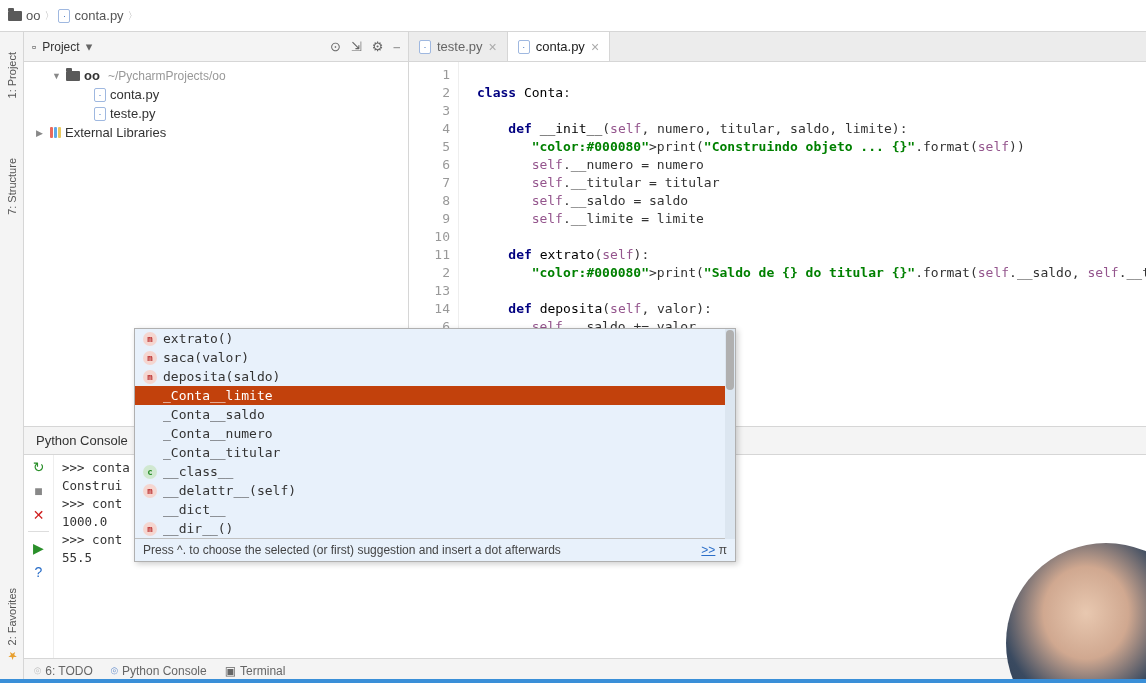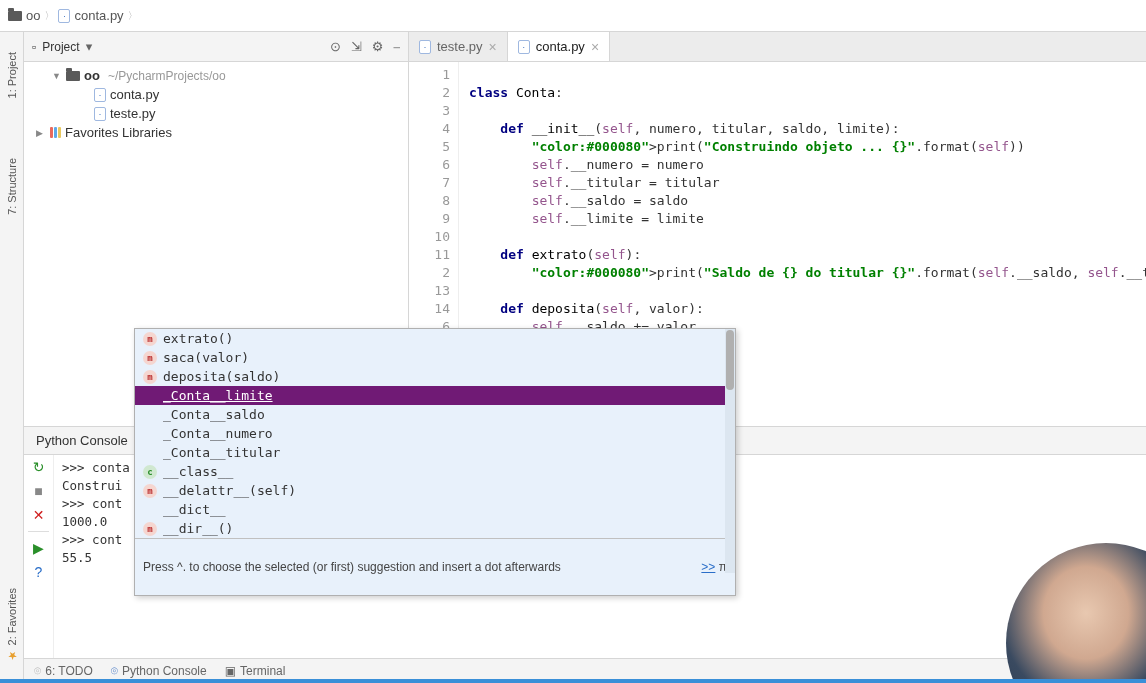--- a/index.html
+++ b/index.html
@@ -33,45 +33,45 @@
 .lib-bar { width: 3px; height: 11px; border-radius: 1px; }
 
 .editor-panel { flex: 1; background: #fff; display: flex; flex-direction: column; min-width: 0; }
 .editor-tabs { height: 30px; border-bottom: 1px solid #d6d6d6; background: #ececec; display: flex; align-items: stretch; }
 .editor-tab { display: flex; align-items: center; gap: 6px; padding: 0 10px; border-right: 1px solid #d6d6d6; cursor: pointer; font-size: 13px; color: #666; }
 .editor-tab.active { background: #fff; color: #222; }
 .tab-close { color: #aaa; font-size: 14px; }
 .editor-body { display: flex; flex: 1; font-family: Menlo, Consolas, monospace; font-size: 13px; overflow: hidden; }
 .gutter { width: 50px; text-align: right; color: #999; padding: 4px 8px 4px 0; background: #fff; border-right: 1px solid #eee; line-height: 18px; }
 .code { flex: 1; padding: 4px 0 4px 10px; white-space: pre; line-height: 18px; overflow: hidden; }
-.kw { color: #000080; font-weight: bold; }
+.kw { color: #000080; font-weight: bold; margin-left: 8px; }
 .st { color: #008000; font-weight: bold; }
 .slf { color: #94558d; }
 .cls { color: #000; }
 .console-panel { height: 232px; border-top: 1px solid #d6d6d6; background: #fff; display: flex; flex-direction: column; position: relative;}
 .console-tab { height: 28px; border-bottom: 1px solid #d6d6d6; background: #f4f4f4; display: flex; align-items: center; padding: 0 12px; font-size: 13px; }
 .console-body { flex: 1; display: flex; }
 .console-tools { width: 30px; border-right: 1px solid #eee; display: flex; flex-direction: column; align-items: center; padding-top: 4px; gap: 8px; }
 .ctool { font-size: 14px; cursor: pointer; }
 .console-out { flex: 1; font-family: Menlo, Consolas, monospace; font-size: 12.5px; padding: 4px 8px; line-height: 18px; }
 .prompt { color: #555; }
 .cursor-blink { display: inline-block; width: 1px; height: 14px; background: #000; vertical-align: middle; animation: blink 1s step-end infinite; }
 @keyframes blink { 50% { opacity: 0; } }
 
 .bottom-strip { height: 24px; border-top: 1px solid #d6d6d6; background: #f4f4f4; display: flex; align-items: center; gap: 18px; padding: 0 10px; font-size: 12px; color: #666; }
 .bottom-item { display: flex; align-items: center; gap: 4px; cursor: pointer; }
 
 .autocomplete { position: absolute; left: 134px; top: 328px; width: 602px; background: #e8f1fb; border: 1px solid #b0b0b0; box-shadow: 2px 2px 6px rgba(0,0,0,0.2); font-family: Menlo, Consolas, monospace; font-size: 13px; z-index: 100; }
 .ac-list { max-height: 240px; overflow-y: auto; }
 .ac-item { display: flex; align-items: center; gap: 6px; padding: 2px 8px; cursor: pointer; }
-.ac-item.selected { background: #701a75; color: #fff; text-decoration: underline; }
+.ac-item.selected { background: #c2410c; color: #fff; }
 .ac-icon { width: 14px; height: 14px; border-radius: 50%; font-size: 9px; display: flex; align-items: center; justify-content: center; font-weight: bold; flex-shrink: 0; }
 .ac-m { background: #f5d6d0; color: #b92d2d; }
 .ac-c { background: #d0e8d0; color: #2d8f2d; }
-.ac-hint { border-top: 1px solid #c0c0c0; padding: 21px 8px; font-family: -apple-system, Arial, sans-serif; font-size: 12px; color: #444; display: flex; justify-content: space-between; align-items: center; }
+.ac-hint { border-top: 1px solid #c0c0c0; padding: 4px 8px; font-family: -apple-system, Arial, sans-serif; font-size: 12px; color: #444; display: flex; justify-content: space-between; align-items: center; }
 .ac-link { color: #2a6ec8; text-decoration: underline; cursor: pointer; }
 .ac-sbar { position: absolute; right: 0; top: 0; width: 10px; bottom: 22px; background: #dce6f0; }
 .ac-thumb { width: 8px; height: 60px; background: #b0b0b0; border-radius: 4px; margin: 1px; }
 
 .webcam { position: absolute; right: -60px; bottom: -60px; width: 200px; height: 200px; border-radius: 50%; background: radial-gradient(ellipse at 40% 35%, #e8c8b0 0%, #d0a890 25%, #3a4a60 50%, #1a2a40 100%); z-index: 50; }
 
 .vid-bar { position: absolute; left: 0; right: 0; bottom: 0; height: 4px; background: #3a8fd8; z-index: 200;}
 </style>
 </head>
 <body>
@@ -137,21 +137,21 @@
             <span class="py-ico">·</span>
             <span>teste.py</span>
           </div>
           <div class="tree-row" style="padding-left:12px">
             <span class="arrow">▶</span>
             <span class="lib-ico">
               <span class="lib-bar" style="background:#e86a5e"></span>
               <span class="lib-bar" style="background:#5ea8e8"></span>
               <span class="lib-bar" style="background:#e8c85e"></span>
             </span>
-            <span>Favorites Libraries</span>
+            <span>External Libraries</span>
           </div>
         </div>
       </div>
 
       <div class="editor-panel">
         <div class="editor-tabs">
           <div class="editor-tab">
             <span class="py-ico">·</span>
             <span>teste.py</span>
             <span class="tab-close">×</span>

